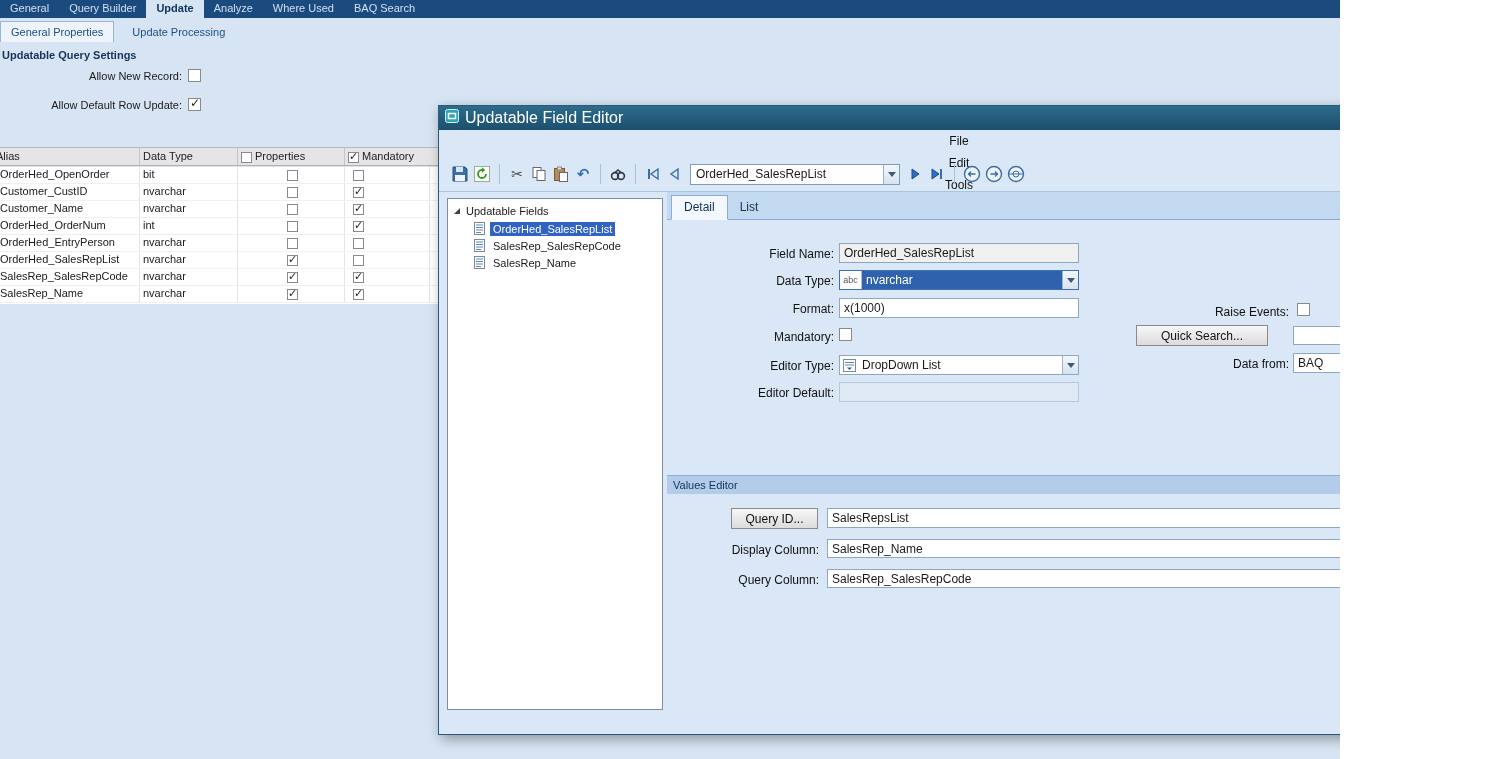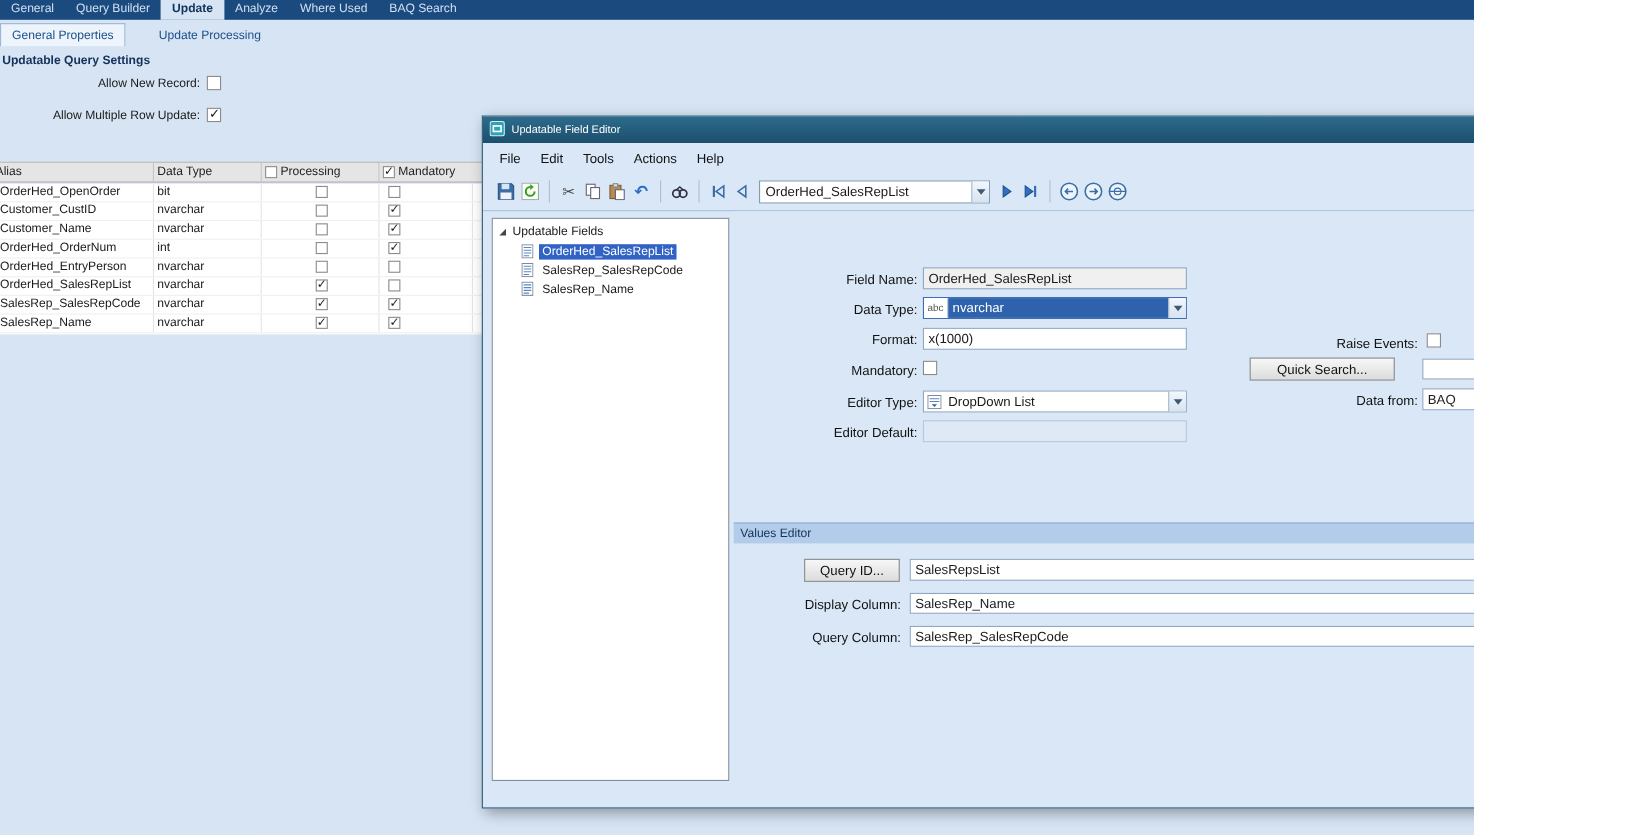--- a/index.html
+++ b/index.html
@@ -7,21 +7,21 @@
   .screen { position:relative; width:1340px; height:759px; background:#d6e4f3; overflow:hidden; font-size:11px; color:#1a1a1a; }
 
   
   .topbar { position:absolute; top:0; left:0; width:100%; height:18px; background:#1b4a7f; display:flex; }
   .main-tab { padding:2px 10px 3px; color:#cfe0f2; cursor:default; white-space:nowrap; }
   .main-tab.active { background:#d6e4f3; color:#10335c;font-weight:bold; }
 
   
   .subbar { position:absolute; top:18px; left:0; width:100%; height:27px; display:flex; align-items:center; }
   .sub-tab { padding:4px 10px; color:#1b4f8a; white-space:nowrap; }
-  .sub-tab.active { background:#edf4fc; border:1px solid #9ab6d6; border-bottom:none; margin-right:20px; }
+  .sub-tab.active { background:#edf4fc; border:1px solid #9ab6d6; border-bottom:none; margin-right:8px; }
 
   .qsettings-heading { position:absolute; left:2px; top:49px; font-weight:bold; color:#15325a; }
 
   .form-line-label { position:absolute; width:182px; text-align:right; color:#1a1a1a; }
   .cb { display:inline-block; width:13px; height:13px; background:#fff; border:1px solid #8a8a8a; position:relative; vertical-align:middle; }
   .cb.small { width:11px; height:11px; }
   .cb.on::after { content:"✓"; position:absolute; left:1px; top:-3px; font-size:12px; font-weight:bold; color:#222; }
   .cb.small.on::after { font-size:11px; top:-3px; left:0; }
 
   
@@ -33,24 +33,24 @@
   .g-cell { position:absolute; top:0; height:100%; padding:1px 3px; border-right:1px solid #e4e4e4; overflow:hidden; white-space:nowrap; }
   .g-cell.c-alias { left:0; width:140px; padding-left:0; }
   .g-cell.c-type  { left:140px; width:98px; }
   .g-cell.c-upd   { left:238px; width:107px; }
   .g-cell.c-man   { left:345px; width:85px; }
   .g-cell.c-upd .cb { margin-left:46px; margin-top:0; }
   .g-cell.c-man .cb { margin-left:5px; }
 
   
   .dialog { position:absolute; left:438px; top:105px; width:1026px; height:630px; background:#d9e7f6; border:1px solid #2b5a78; box-shadow:3px 4px 12px rgba(0,0,0,.35); z-index:10; }
-  .titlebar { height:24px; background:linear-gradient(#2d6b8c,#1c4f6d); display:flex; align-items:center; color:#fff; font-size:10px; padding-left:6px; }
+  .titlebar { height:24px; background:linear-gradient(#2d6b8c,#1c4f6d); display:flex; align-items:center; color:#fff; font-size:16px; padding-left:6px; }
   .title-text { margin-left:6px; flex:1; }
   .win-btn { width:30px; height:20px; display:flex; align-items:center; justify-content:center; }
-  .menubar { height:27px; display:flex; align-items:center; font-size:12px; color:#111; padding-left:6px; }
+  .menubar { height:27px; display:flex; align-items:center; font-size:12px; color:#111; padding-left:16px;flex-direction:column; }
   .menu-item { padding:4px 9px; }
   .toolbar { height:35px; display:flex; align-items:center; padding-left:10px; border-bottom:1px solid #a9c4de; }
   .tb-icon { width:22px; height:22px; display:flex; align-items:center; justify-content:center; }
   .tb-sep { width:1px; height:20px; background:#a9c0d8; margin:0 6px; }
   .glyph-cut { font-size:14px; color:#444; }
   .glyph-undo { font-size:15px; font-weight:bold; color:#2d6fc0; }
   .rec-combo { width:210px; height:21px; background:#fff; border:1px solid #7f9db9; display:flex; align-items:center; margin:0 4px; font-size:12px; }
   .rec-combo .val { flex:1; padding:1px 5px; white-space:nowrap; overflow:hidden; }
   .arw-btn { width:16px; height:100%; border-left:1px solid #9ab3cc; background:linear-gradient(#f3f7fc,#d7e3f0); display:flex; align-items:center; justify-content:center; }
   .tri-down { width:0; height:0; border-left:4px solid transparent; border-right:4px solid transparent; border-top:5px solid #3c5a78; }
@@ -101,27 +101,27 @@
   <div class="subbar">
     <div class="sub-tab active">General Properties</div>
     <div class="sub-tab">Update Processing</div>
   </div>
 
   <div class="qsettings-heading">Updatable Query Settings</div>
 
   <div class="form-line-label" style="left:0; top:70px;">Allow New Record:</div>
   <span class="cb" style="position:absolute; left:188px; top:69px;"></span>
 
-  <div class="form-line-label" style="left:0; top:99px;">Allow Multiple Row Update:</div>
+  <div class="form-line-label" style="left:0; top:99px;">Allow Default Row Update:</div>
   <span class="cb on" style="position:absolute; left:188px; top:98px;"></span>
 
   <div class="grid-header">
     <div class="gh-cell" style="left:0; width:140px;"><span class="clip-left">Alias</span></div>
     <div class="gh-cell" style="left:140px; width:98px;">Data Type</div>
-    <div class="gh-cell" style="left:238px; width:107px;"><span class="cb small" style="margin-right:3px;"></span><span>Processing</span></div>
+    <div class="gh-cell" style="left:238px; width:107px;"><span class="cb small" style="margin-right:3px;"></span><span>Properties</span></div>
     <div class="gh-cell" style="left:345px; width:110px;"><span class="cb small on" style="margin-right:3px;"></span><span>Mandatory</span></div>
   </div>
   <div class="grid-body">
     <div class="g-row">
       <div class="g-cell c-alias">OrderHed_OpenOrder</div>
       <div class="g-cell c-type">bit</div>
       <div class="g-cell c-upd"><span class="cb small"></span></div>
       <div class="g-cell c-man"><span class="cb small"></span></div>
     </div>
     <div class="g-row">
@@ -315,20 +315,24 @@
         <div class="tree-item">
           <svg width="11" height="13">
               <rect x="0.5" y="0.5" width="10" height="12" fill="#fff" stroke="#7a8aa0"></rect>
               <path d="M2 3h7M2 5.5h7M2 8h7M2 10.5h5" stroke="#5b86c2" stroke-width="1"></path>
             </svg>
           <span class="lbl">SalesRep_Name</span>
         </div>
       </div>
 
       <div class="right-panel">
+        <div class="tab-strip">
+          <span class="panel-tab active">Detail</span>
+          <span class="panel-tab">List</span>
+        </div>
 
         <div class="fld-label" style="left:0; top:55px;">Field Name:</div>
         <div class="txt readonly" style="left:172px; top:51px; width:240px;">OrderHed_SalesRepList</div>
 
         <div class="fld-label" style="left:0; top:82px;">Data Type:</div>
         <div class="combo focused" style="left:172px; top:78px; width:240px;">
           <span class="badge-abc">abc</span>
           <span class="val selected">nvarchar</span>
           <span class="arw-btn">
               <span class="tri-down"></span>

